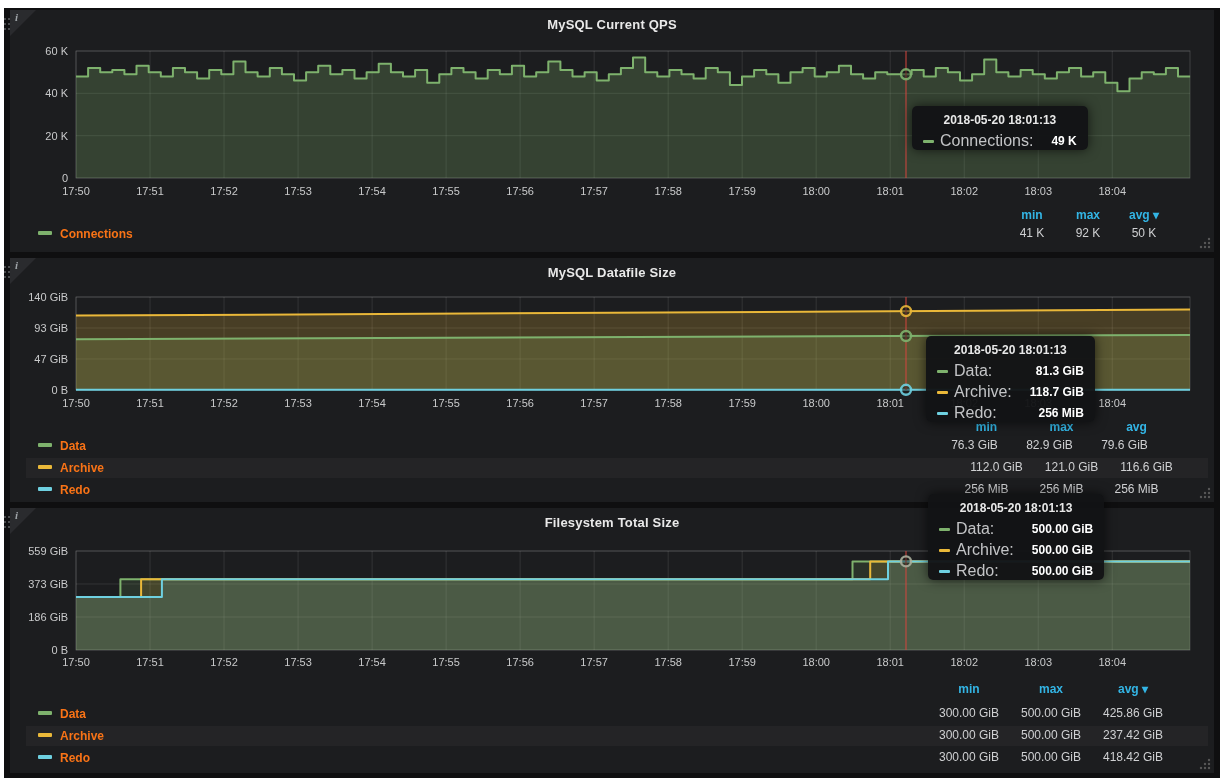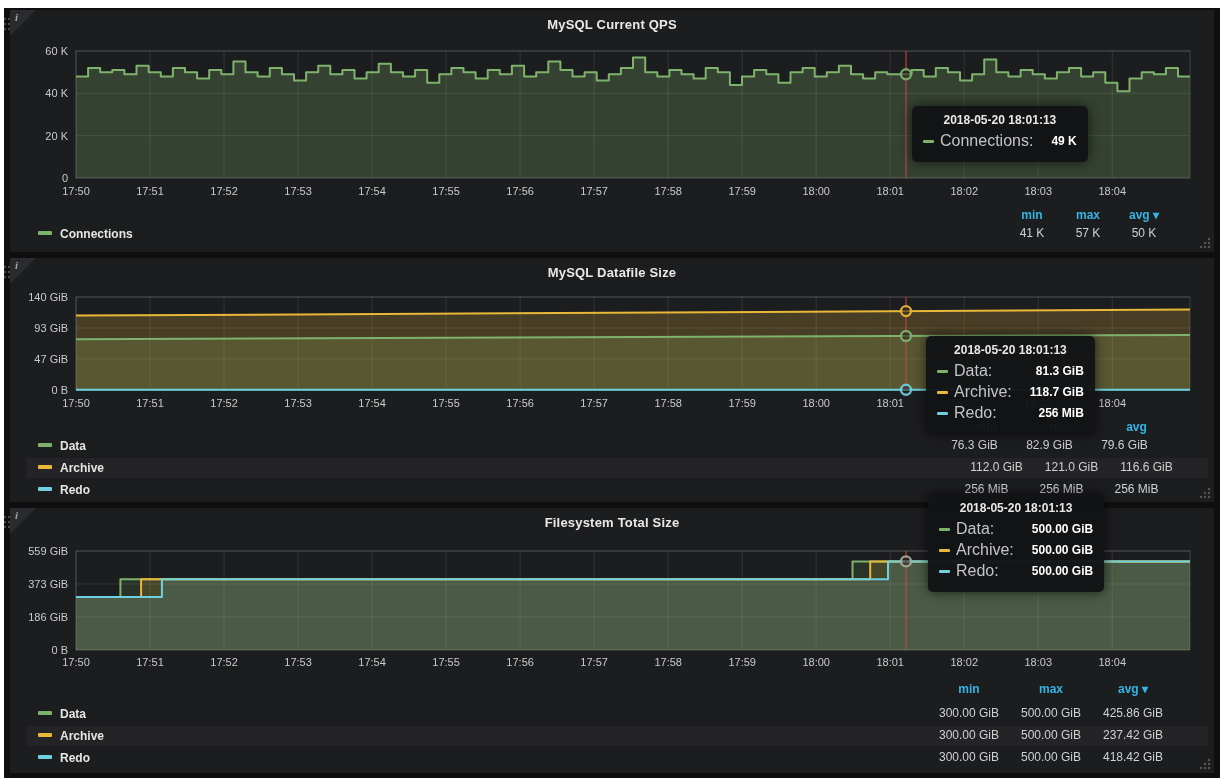--- a/index.html
+++ b/index.html
@@ -12,27 +12,27 @@
     color:#e9e9e9; font-size:13px; font-weight:700; letter-spacing:.2px; z-index:3; cursor:pointer; }
   .info-corner { position:absolute; left:0; top:0; width:26px; height:26px; z-index:4;
     background:#2a2b2e; clip-path:polygon(0 0,100% 0,0 100%); cursor:pointer; }
   .info-corner span { position:absolute; left:5px; top:1px; color:#9fa4a8; font-size:11px;
     font-style:italic; font-weight:700; font-family:"Liberation Serif", serif; }
   svg.chart { position:absolute; left:0; top:0; z-index:1; }
   .legend-row { position:absolute; left:16px; right:6px; height:20px; z-index:2; }
   .legend-row.alt { background:rgba(255,255,255,0.035); }
   .sw { display:inline-block; width:14px; height:4px; border-radius:1px;
     vertical-align:middle; margin:0 8px 2px 12px; cursor:pointer; }
-  .lname { color:#e5e5e5; font-size:12px; font-weight:700; vertical-align:middle; cursor:pointer; }
+  .lname { color:#f97316; font-size:12px; font-weight:700; vertical-align:middle; cursor:pointer; }
   .lvals { position:absolute; right:34px; top:2px; display:grid; }
   .lvals i, .lvals b { font-style:normal; font-weight:400; text-align:center;
     color:#cfd0d2; font-size:12px; }
   .lhead i { color:#33b5e5 !important; font-weight:700 !important; cursor:pointer; }
   .tt { position:absolute; z-index:50; background:rgba(18,19,21,0.96); border-radius:5px;
-    padding:7px 11px 12px 11px; box-shadow:0 0 12px rgba(0,0,0,0.65); }
+    padding:7px 11px 0 11px; box-shadow:0 0 12px rgba(0,0,0,0.65); }
   .tt-time { color:#e8e8e8; font-size:12px; font-weight:700; text-align:center;
     white-space:nowrap; margin-bottom:5px; }
   .tt-row { display:flex; align-items:center; margin-top:3px; white-space:nowrap; }
   .tt-row .sw { width:11px; height:3px; margin:0 6px 0 0; }
   .tt-name { color:#c3c4c6; font-size:16px; }
   .tt-val { color:#ffffff; font-size:12px; font-weight:700; margin-left:auto; padding-left:18px; }
   .dragdots { position:absolute; width:8px; height:16px; z-index:5; cursor:grab; }
   .dragdots b { position:absolute; width:2px; height:2px; background:#5f6062; border-radius:50%;
     box-shadow:0 5px 0 #5f6062, 0 10px 0 #5f6062; }
   .dragdots b:last-child { left:4px; }
@@ -110,21 +110,21 @@
     <div class="legend-zone">
         <div class="legend-row" style="top:196px">
           <span class="lvals lhead" style="grid-template-columns:repeat(3,56px);right:36px">
             <i>min</i>
             <i>max</i>
             <i>avg ▾</i>
           </span>
         </div>
         <div class="legend-row" style="top:214px"><span class="sw" style="background:#7eb26d"></span><span class="lname">Connections</span><span class="lvals" style="grid-template-columns:repeat(3,56px);right:36px">
             <i>41 K</i>
-            <i>57 K</i>
+            <i>92 K</i>
             <i>50 K</i>
           </span></div>
       </div>
     <svg class="resize" viewBox="0 0 13 13">
       <circle cx="11" cy="3" r="1.2" fill="#585858"></circle>
         <circle cx="7" cy="7" r="1.2" fill="#585858"></circle>
       <circle cx="11" cy="7" r="1.2" fill="#585858"></circle>
         <circle cx="3" cy="11" r="1.2" fill="#585858"></circle>
       <circle cx="7" cy="11" r="1.2" fill="#585858"></circle>
         <circle cx="11" cy="11" r="1.2" fill="#585858"></circle>

